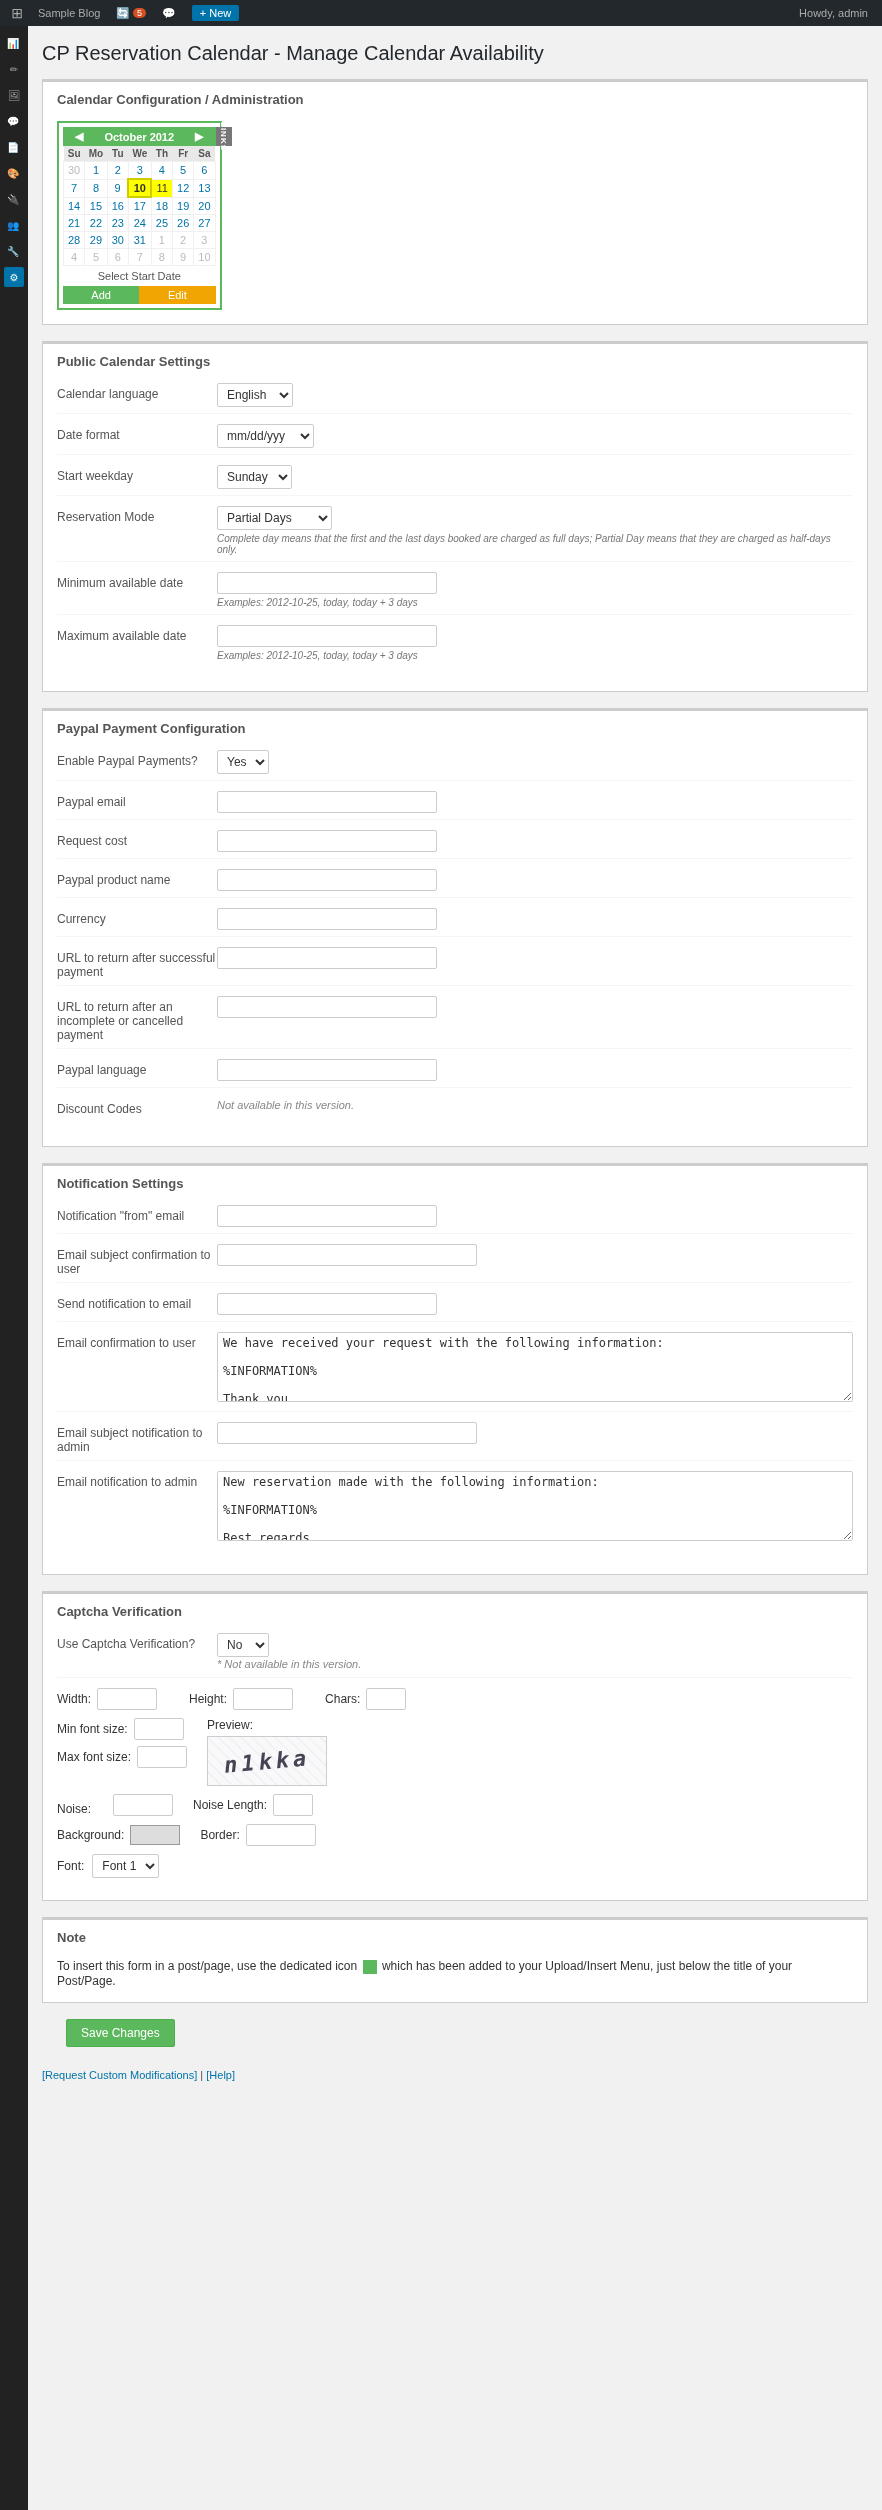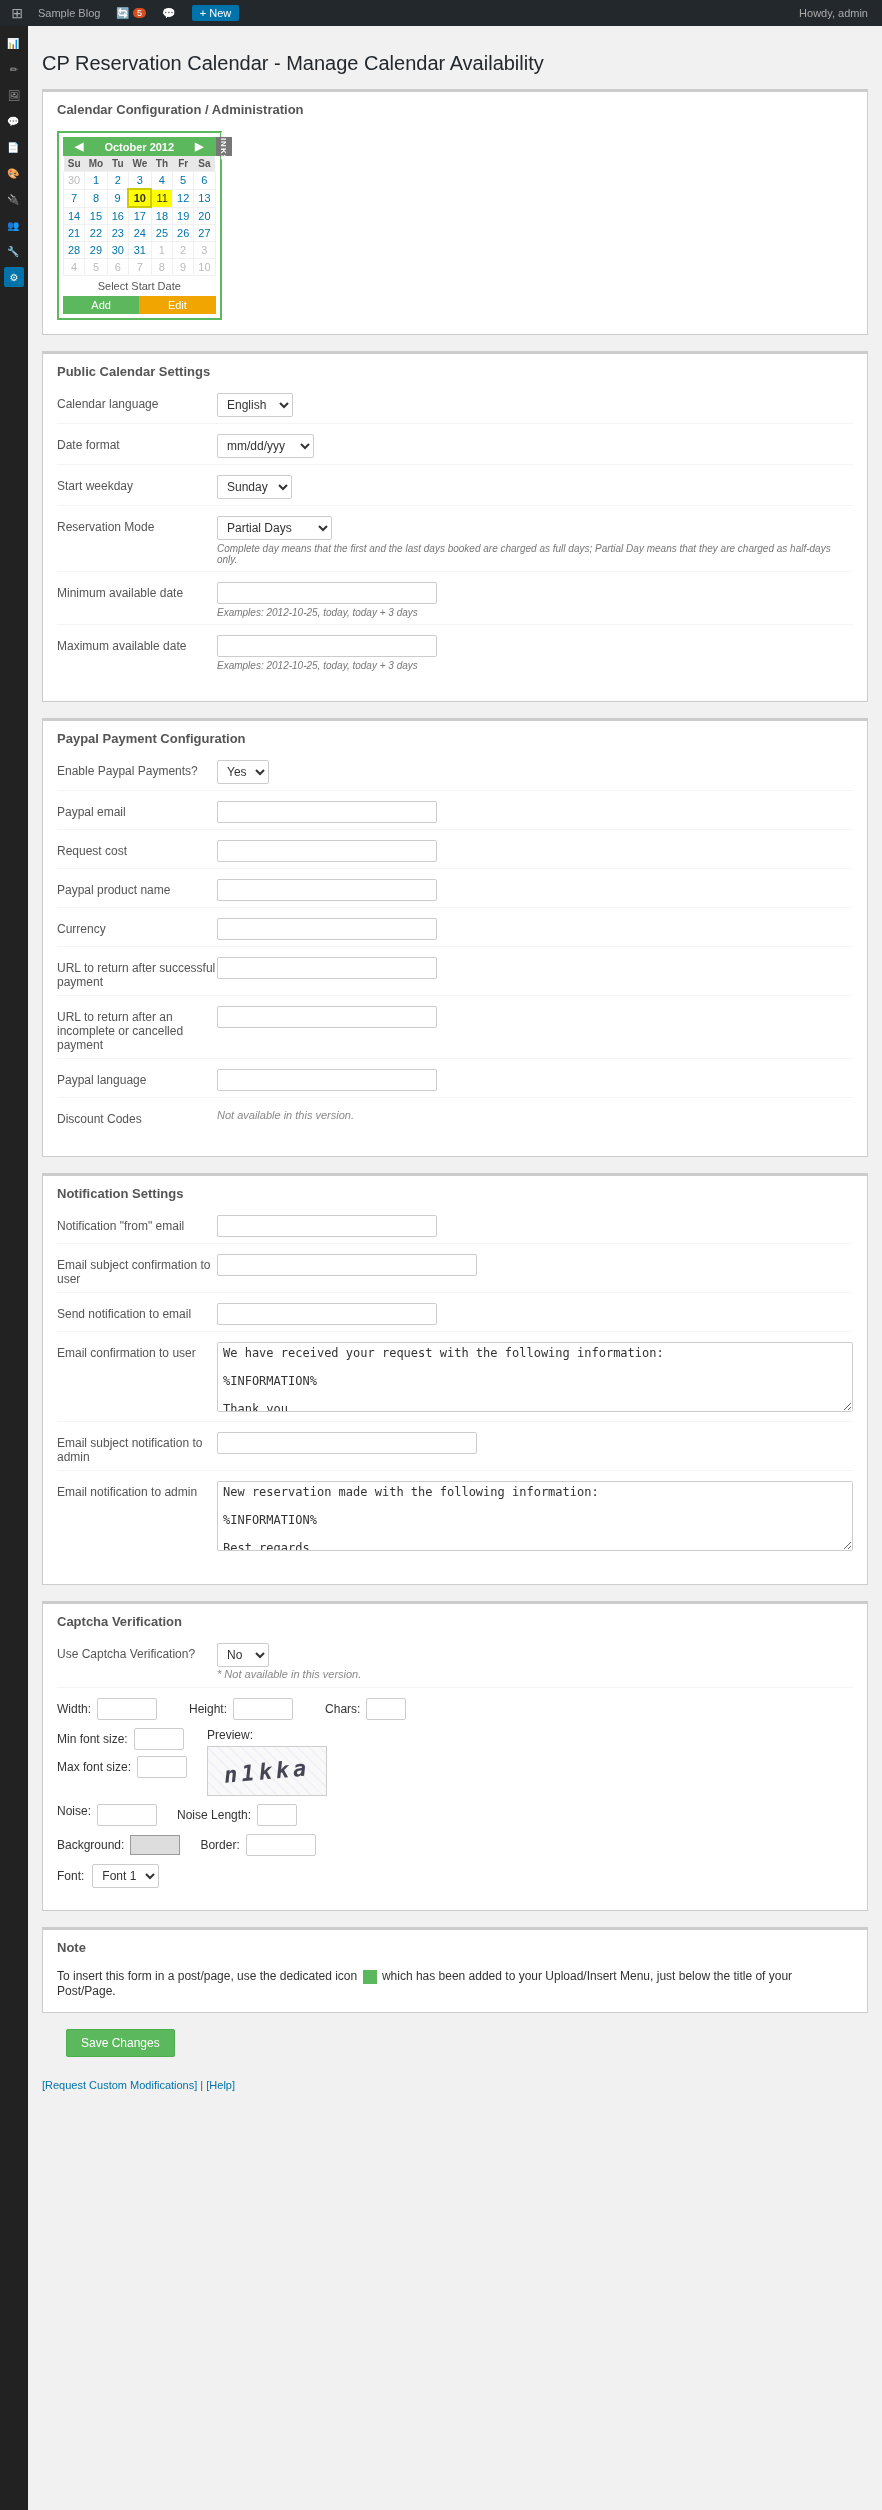--- a/index.html
+++ b/index.html
@@ -89,21 +89,21 @@
       border-radius: 2px;
       padding: 2px 8px;
       font-size: 11px;
       cursor: pointer;
     }
 
     
     .main-wrap {
       flex: 1;
       margin-top: 26px;
-      padding: 20px 14px 20px 14px;
+      padding: 10px 14px 20px 14px;
       background: #f1f1f1;
       overflow-y: auto;
     }
 
     .page-title {
       font-size: 20px;
       font-weight: normal;
       color: #23282d;
       margin-bottom: 8px;
       padding: 6px 0;
@@ -706,21 +706,21 @@
       </div>
       <div>
         <div style="font-size:12px;margin-bottom:4px;">Preview:</div>
         <div class="captcha-preview">
           <span class="captcha-noise">n1kka</span>
         </div>
       </div>
     </div>
 
     <div style="display:flex;gap:20px;align-items:center;margin-bottom:8px;">
-      <div style="display:flex;align-items:flex-start;gap:6px;">
+      <div style="display:flex;align-items:flex-end;gap:22px;">
         <span>Noise:</span>
         <input type="text" style="width: 60px;">
       </div>
       <div style="display:flex;align-items:center;gap:6px;">
         <span>Noise Length:</span>
         <input type="text" style="width: 40px;">
       </div>
     </div>
 
     <div style="display:flex;gap:20px;align-items:center;margin-bottom:8px;">

